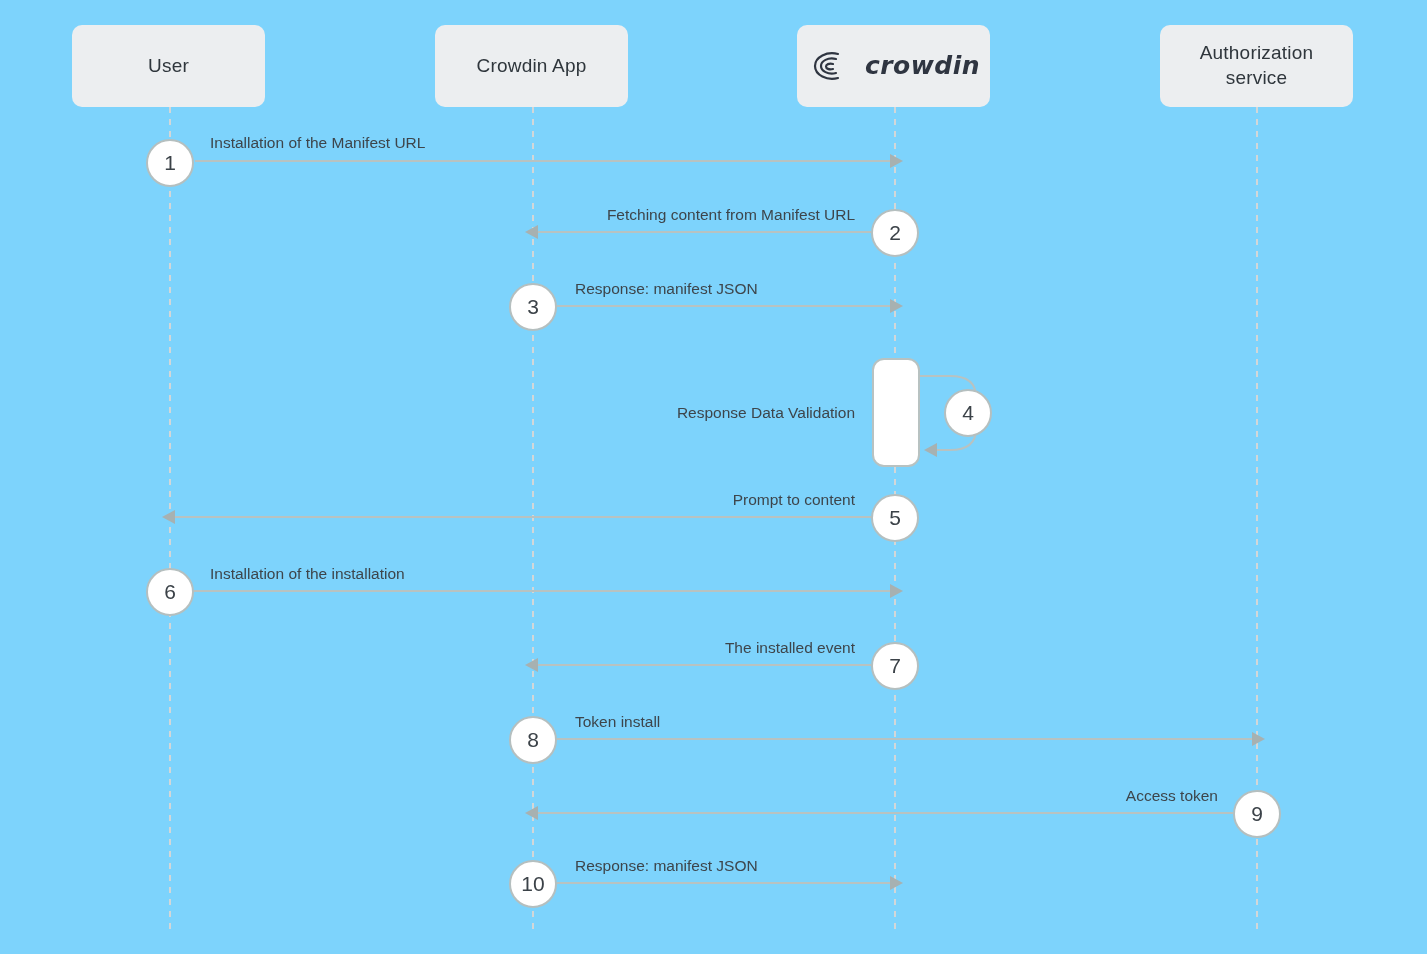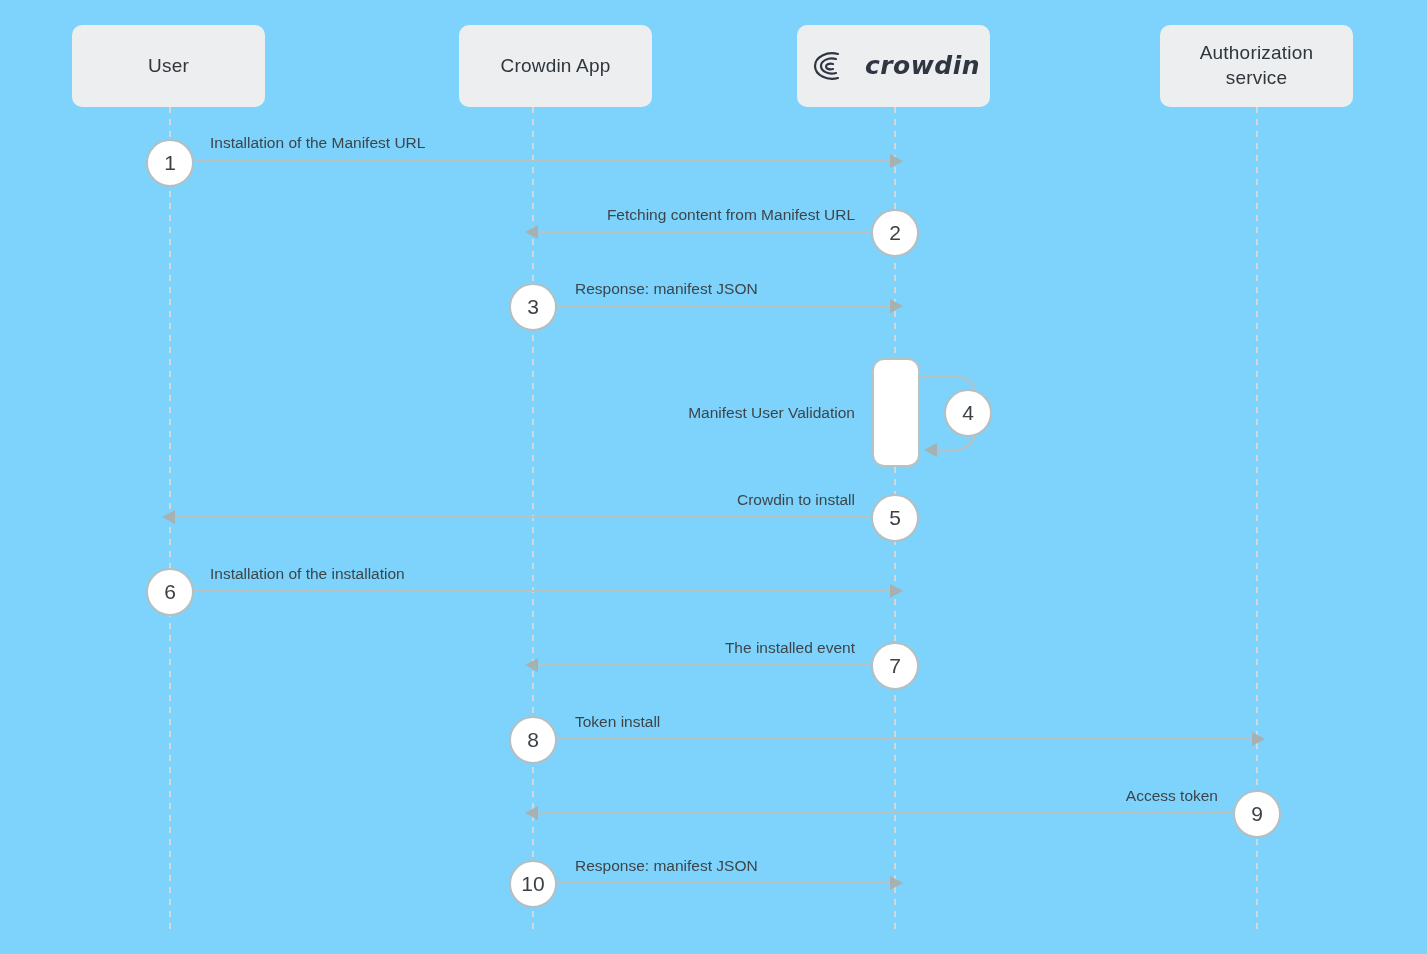--- a/index.html
+++ b/index.html
@@ -53,21 +53,21 @@
 <div class="canvas">
 
   <div class="lifeline" style="left:169px"></div>
   <div class="lifeline" style="left:532px"></div>
   <div class="lifeline" style="left:894px"></div>
   <div class="lifeline" style="left:1256px"></div>
 
   <div class="actor" style="left:72px">
     <span>User</span>
   </div>
-  <div class="actor" style="left:459px">
+  <div class="actor" style="left:435px">
     <span>Crowdin App</span>
   </div>
   <div class="actor" style="left:797px">
     <span class="logo">
       <svg width="40" height="32" viewBox="0 0 40 32">
         <g fill="none" stroke="#2f3541" stroke-width="2.2" stroke-linecap="round">
           <path d="M31 4 C20 1 8 7 8 16 C8 25 20 31 31 28"></path>
           <path d="M29 9 C21 7 14 11 14 16 C14 21 21 25 29 23"></path>
           <path d="M26 14 C22 13 19 14.5 19 16.5 C19 18.5 22 20 26 19"></path>
         </g>
@@ -84,29 +84,29 @@
   <div class="num" style="left:146px;top:139px">1</div>
 
   <div class="mlabel r" style="right:572px;top:206px">Fetching content from Manifest URL</div>
   <div class="mline left" style="left:537px;top:231px;width:334px"></div>
   <div class="num" style="left:871px;top:209px">2</div>
 
   <div class="mlabel" style="left:575px;top:280px">Response: manifest JSON</div>
   <div class="mline right" style="left:557px;top:305px;width:334px"></div>
   <div class="num" style="left:509px;top:283px">3</div>
 
-  <div class="mlabel r" style="right:572px;top:404px">Manifest User Validation</div>
+  <div class="mlabel r" style="right:572px;top:404px">Response Data Validation</div>
   <svg class="selfloop" width="70" height="95" viewBox="0 0 70 95">
     <path d="M 2 11 H 32 Q 58 11 58 32 V 64 Q 58 85 32 85 H 18" fill="none" stroke="#b8c2c1" stroke-width="2"></path>
     <polygon points="6,85 19,78 19,92" fill="#a7b1b1"></polygon>
   </svg>
   <div class="activation"></div>
   <div class="num" style="left:944px;top:389px">4</div>
 
-  <div class="mlabel r" style="right:572px;top:491px">Crowdin to install</div>
+  <div class="mlabel r" style="right:572px;top:491px">Prompt to content</div>
   <div class="mline left" style="left:174px;top:516px;width:697px"></div>
   <div class="num" style="left:871px;top:494px">5</div>
 
   <div class="mlabel" style="left:210px;top:565px">Installation of the installation</div>
   <div class="mline right" style="left:194px;top:590px;width:697px"></div>
   <div class="num" style="left:146px;top:568px">6</div>
 
   <div class="mlabel r" style="right:572px;top:639px">The installed event</div>
   <div class="mline left" style="left:537px;top:664px;width:334px"></div>
   <div class="num" style="left:871px;top:642px">7</div>

